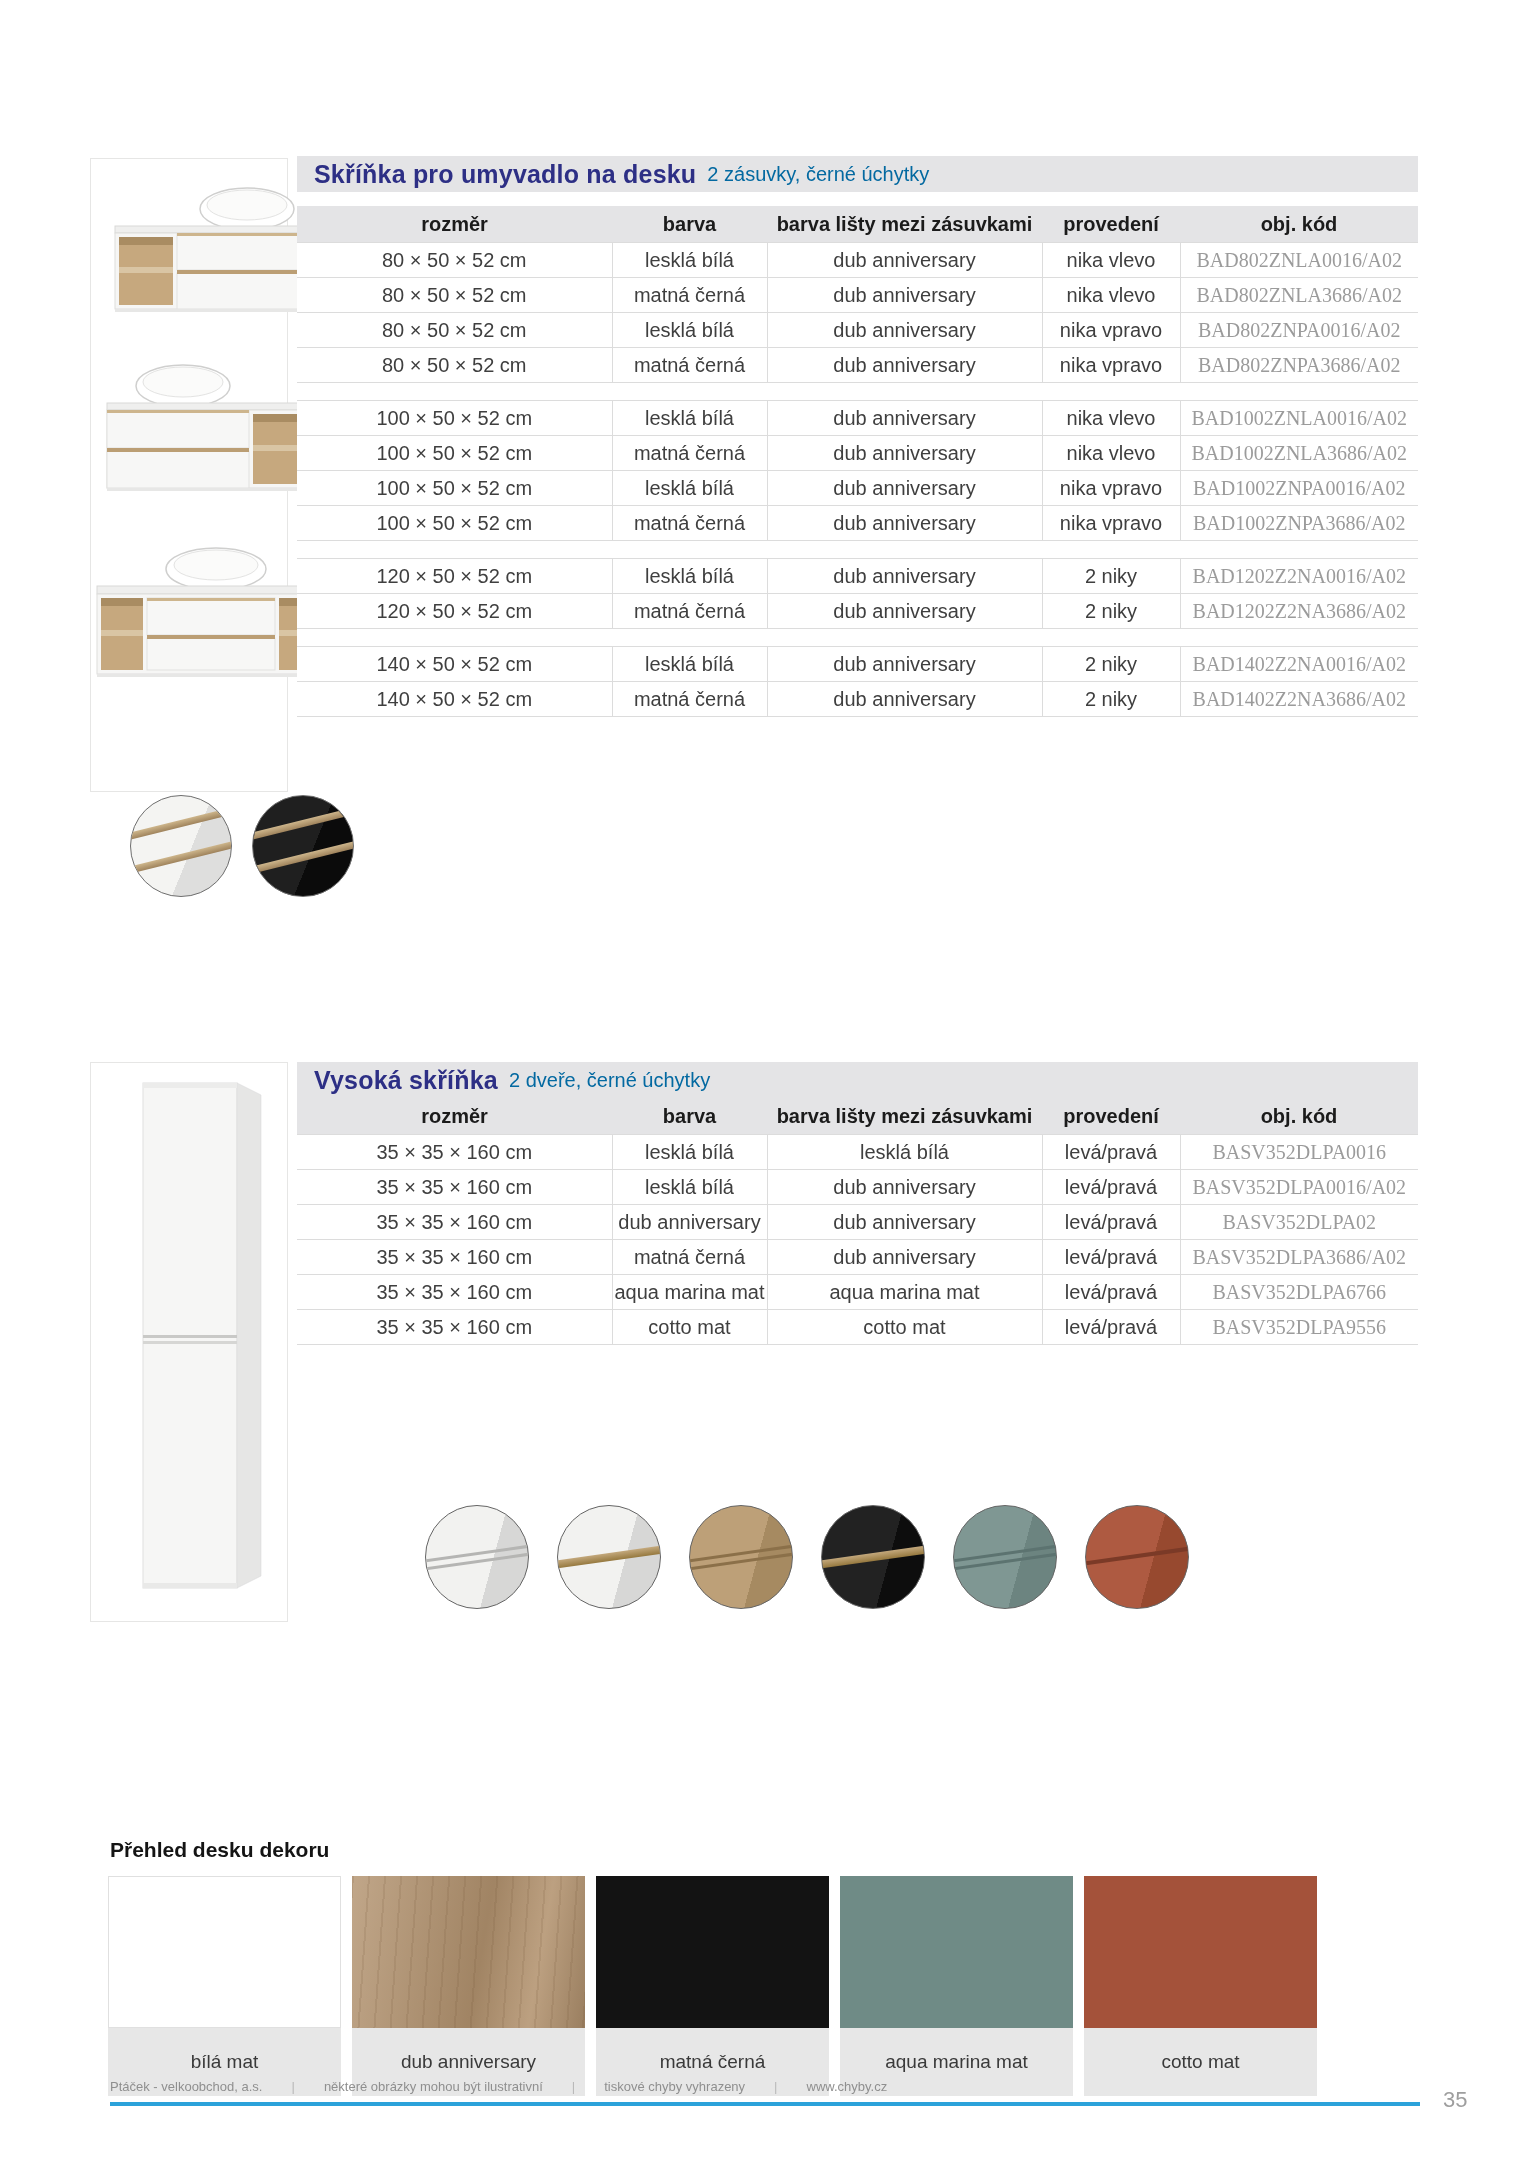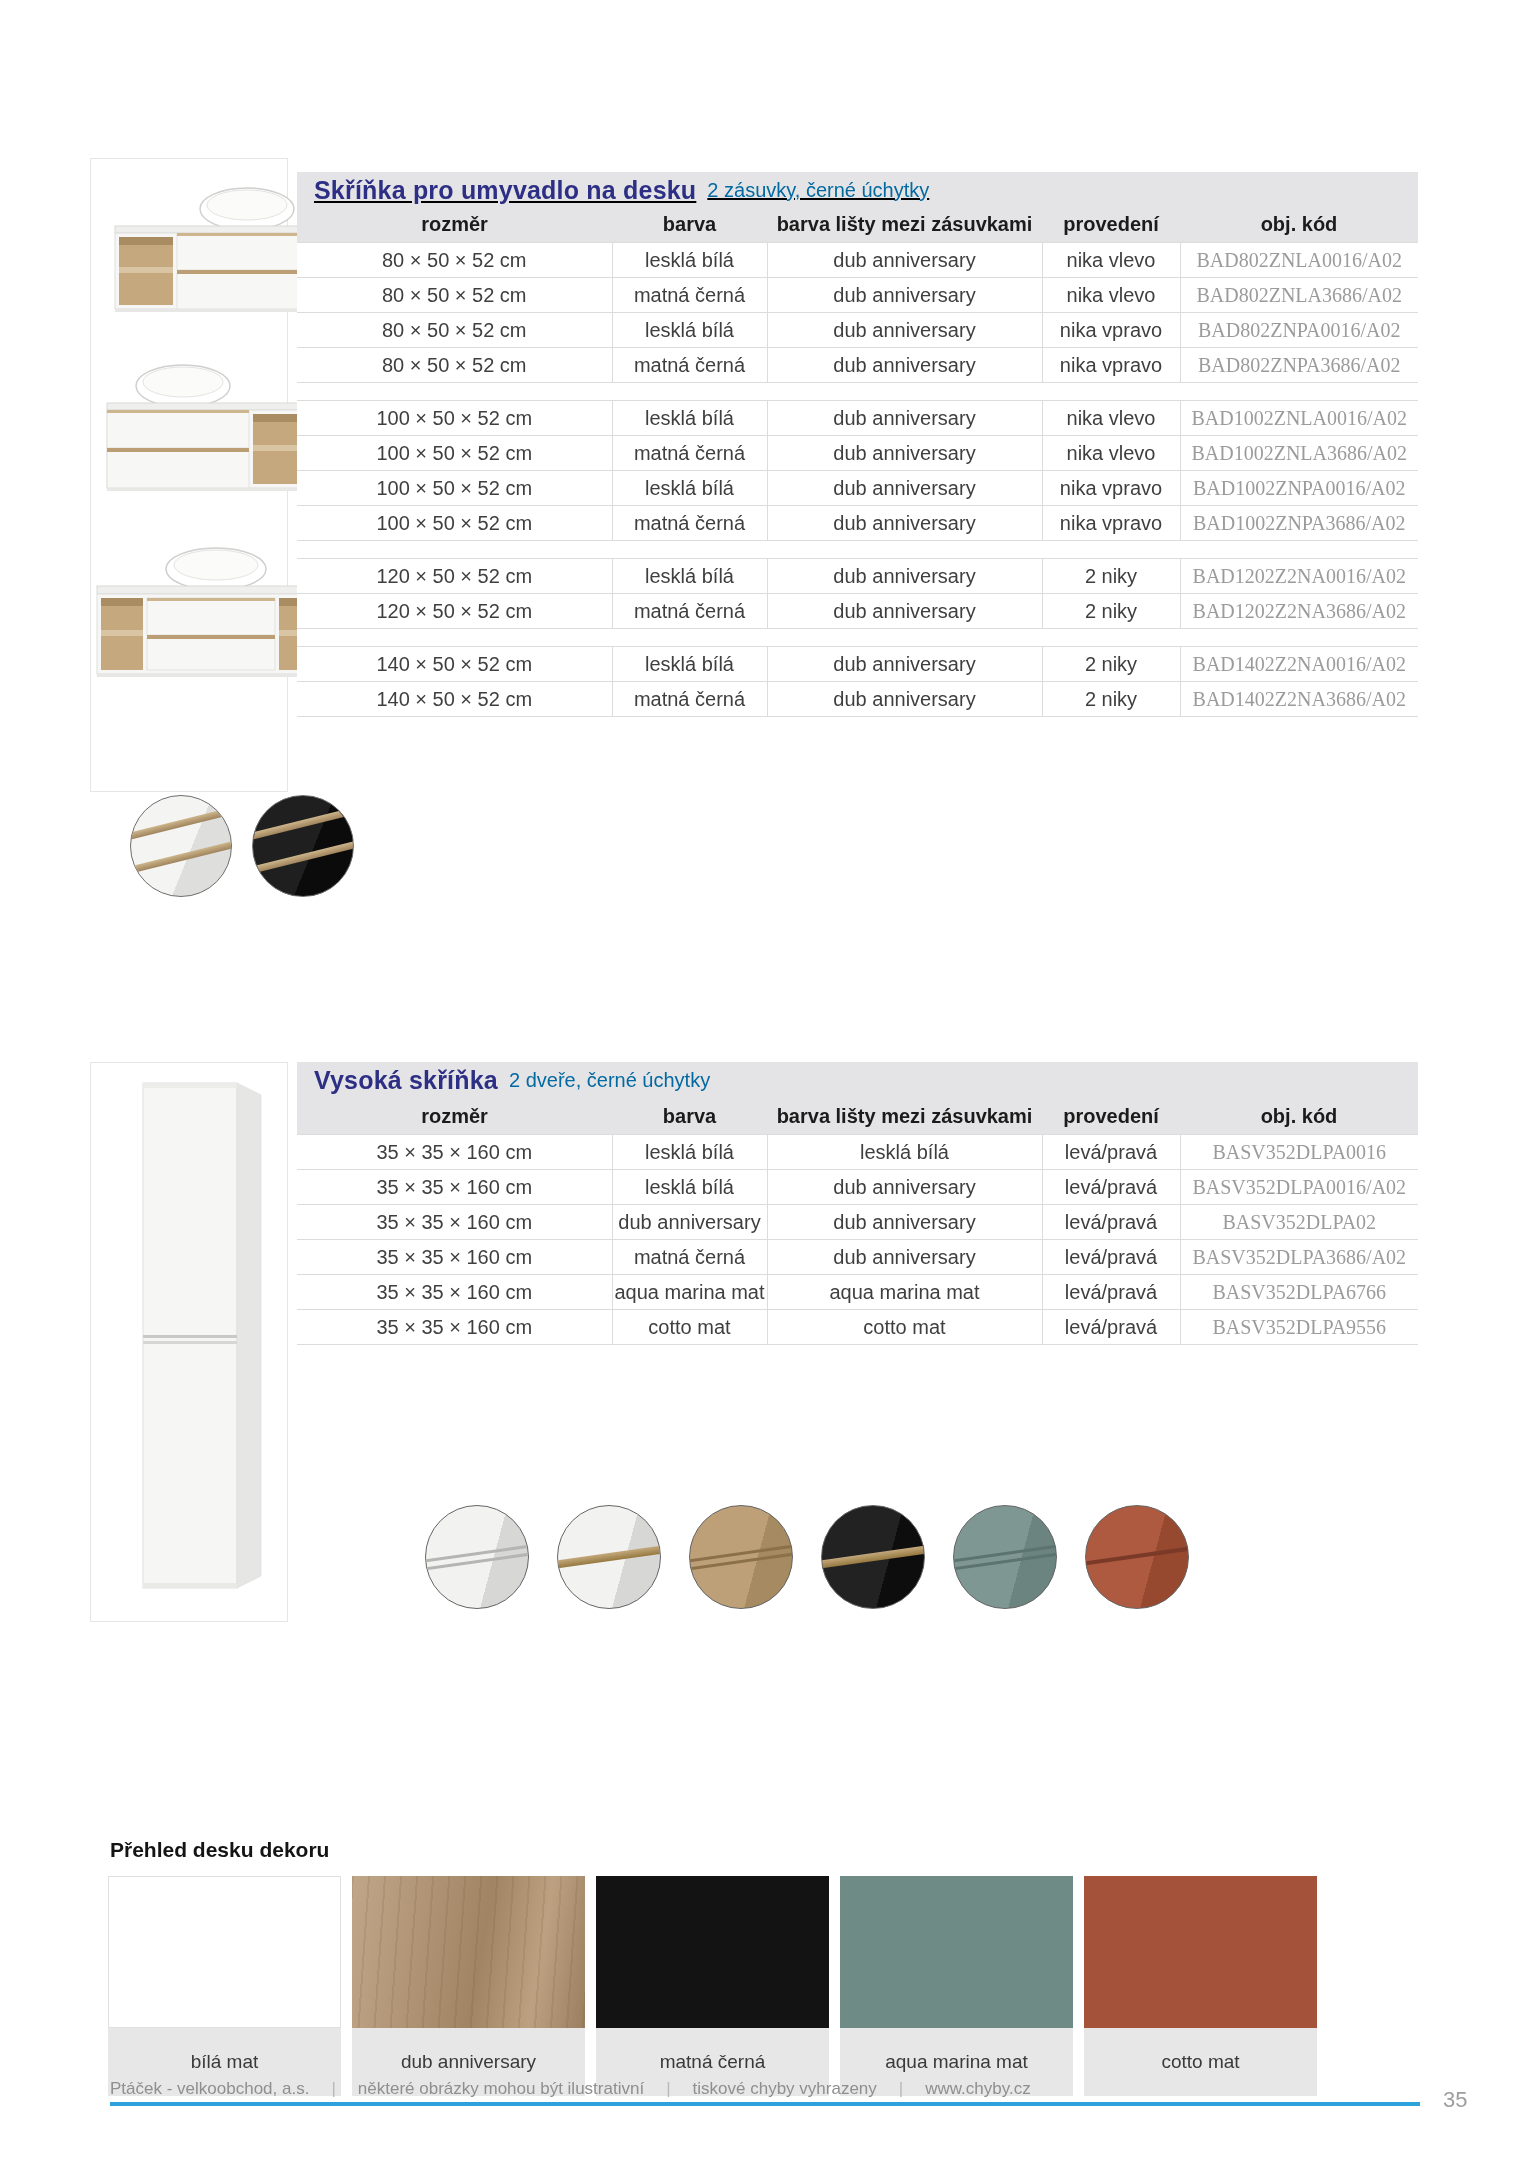--- a/index.html
+++ b/index.html
@@ -12,21 +12,21 @@
   .imgbox{position:absolute;left:90px;width:196px;background:#fff;border:1px solid #e6e6e5;}
   #imgbox1{top:158px;height:632px;}
   #imgbox2{top:1062px;height:558px;}
   .cab{position:absolute;}
 
   
   .tbl-title{position:absolute;left:297px;width:1121px;height:36px;background:#e4e4e6;
     display:flex;align-items:center;padding-left:17px;box-sizing:border-box;}
   .tbl-title .t{font-size:25px;font-weight:bold;color:#2d2f85;letter-spacing:.2px;}
   .tbl-title .st{font-size:20px;color:#0369a1;margin-left:11px;}
-  #title1{top:172px;text-decoration:underline;}
+  #title1{top:156px;}
   #title2{top:1062px;}
 
   table.cat{position:absolute;left:297px;width:1121px;border-collapse:collapse;
     table-layout:fixed;font-size:20px;color:#3f3f3f;}
   #table1{top:206px;}
   #table2{top:1098px;}
   table.cat th{background:#e4e4e6;font-weight:bold;color:#1b1b1b;height:36px;
     font-size:20px;text-align:center;padding:0;}
   table.cat td{height:34px;text-align:center;padding:0;border-top:1px solid #dcdcdc;
     background:#fff;overflow:hidden;white-space:nowrap;}
@@ -65,22 +65,22 @@
   .swcolor.bordered{border:1px solid #e0e0e0;box-sizing:border-box;}
   .swcolor.dub::after{content:"";position:absolute;inset:0;
     background:
       repeating-linear-gradient(94deg, rgba(110,80,50,.14) 0 2px, rgba(0,0,0,0) 2px 16px),
       linear-gradient(100deg, rgba(255,255,255,.18), rgba(0,0,0,.10) 55%, rgba(255,255,255,.12) 78%, rgba(0,0,0,.14));}
   .swlabel{height:68px;background:#e7e7e7;display:flex;align-items:center;justify-content:center;
     font-size:19px;color:#3a3a3a;}
   #sw0{left:108px;} #sw1{left:352px;} #sw2{left:596px;} #sw3{left:840px;} #sw4{left:1084px;}
 
   
-  .footer{position:absolute;left:110px;top:2079px;font-size:17px;color:#8f8f8f;
-    display:flex;gap:22px;align-items:flex-start;white-space:nowrap;}
+  .footer{position:absolute;left:110px;top:2079px;font-size:13px;color:#8f8f8f;
+    display:flex;gap:29px;align-items:flex-start;white-space:nowrap;}
   .footer .sep{color:#b8b8b8;}
   .blueline{position:absolute;left:110px;top:2102px;width:1310px;height:4px;background:#2ba2da;}
   .pagenum{position:absolute;left:1443px;top:2087px;font-size:22px;color:#9e9e9e;}
 </style>
 </head>
 <body>
 
 <div class="imgbox" id="imgbox1">
   <svg class="cab" style="left:6px;top:10px;" width="235" height="170" viewBox="0 0 235 170">
     <ellipse cx="150" cy="40" rx="47" ry="21" fill="#ffffff" stroke="#cfcfce" stroke-width="1.5"></ellipse>

